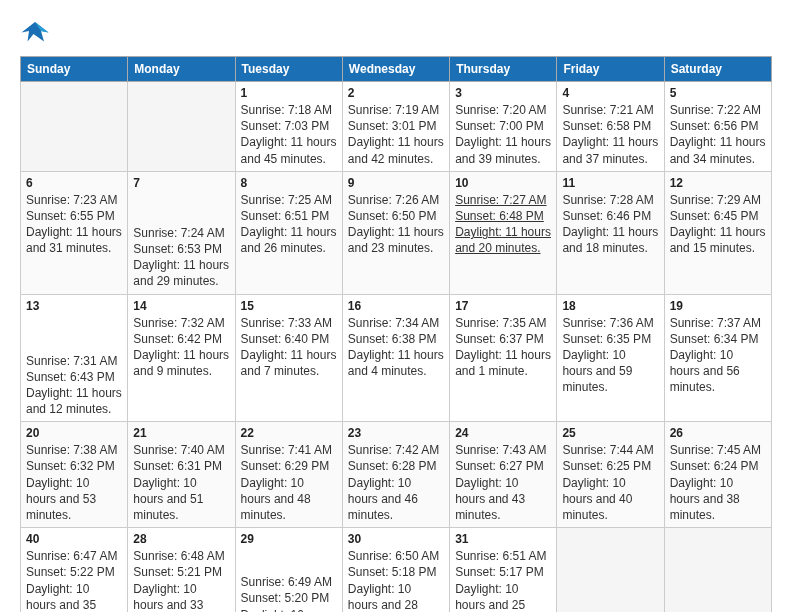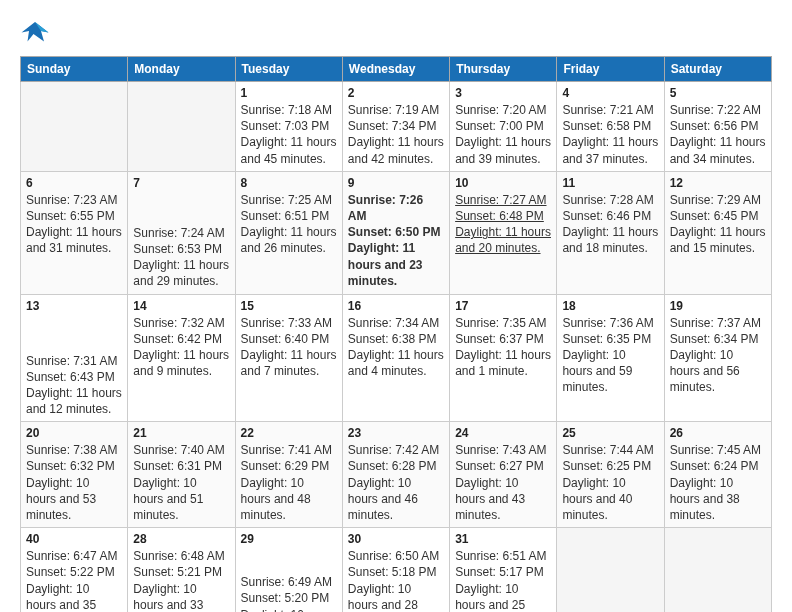--- a/index.html
+++ b/index.html
@@ -135,21 +135,21 @@
           <td class="empty"></td>
           <td>
             <span class="day-number">1</span>
             <div class="cell-text" style="white-space: pre-line;">Sunrise: 7:18 AM
 Sunset: 7:03 PM
 Daylight: 11 hours and 45 minutes.</div>
           </td>
           <td>
             <span class="day-number">2</span>
             <div class="cell-text" style="white-space: pre-line;">Sunrise: 7:19 AM
-Sunset: 7:34 PM
+Sunset: 3:01 PM
 Daylight: 11 hours and 42 minutes.</div>
           </td>
           <td>
             <span class="day-number">3</span>
             <div class="cell-text" style="white-space: pre-line;">Sunrise: 7:20 AM
 Sunset: 7:00 PM
 Daylight: 11 hours and 39 minutes.</div>
           </td>
           <td>
             <span class="day-number">4</span>
@@ -178,21 +178,21 @@
 Daylight: 11 hours and 29 minutes.</div>
           </td>
           <td>
             <span class="day-number">8</span>
             <div class="cell-text" style="white-space: pre-line;">Sunrise: 7:25 AM
 Sunset: 6:51 PM
 Daylight: 11 hours and 26 minutes.</div>
           </td>
           <td>
             <span class="day-number">9</span>
-            <div class="cell-text" style="white-space: pre-line; font-weight: bold;">Sunrise: 7:26 AM
+            <div class="cell-text" style="white-space: pre-line;">Sunrise: 7:26 AM
 Sunset: 6:50 PM
 Daylight: 11 hours and 23 minutes.</div>
           </td>
           <td>
             <span class="day-number">10</span>
             <div class="cell-text" style="white-space: pre-line; text-decoration: underline;">Sunrise: 7:27 AM
 Sunset: 6:48 PM
 Daylight: 11 hours and 20 minutes.</div>
           </td>
           <td>

